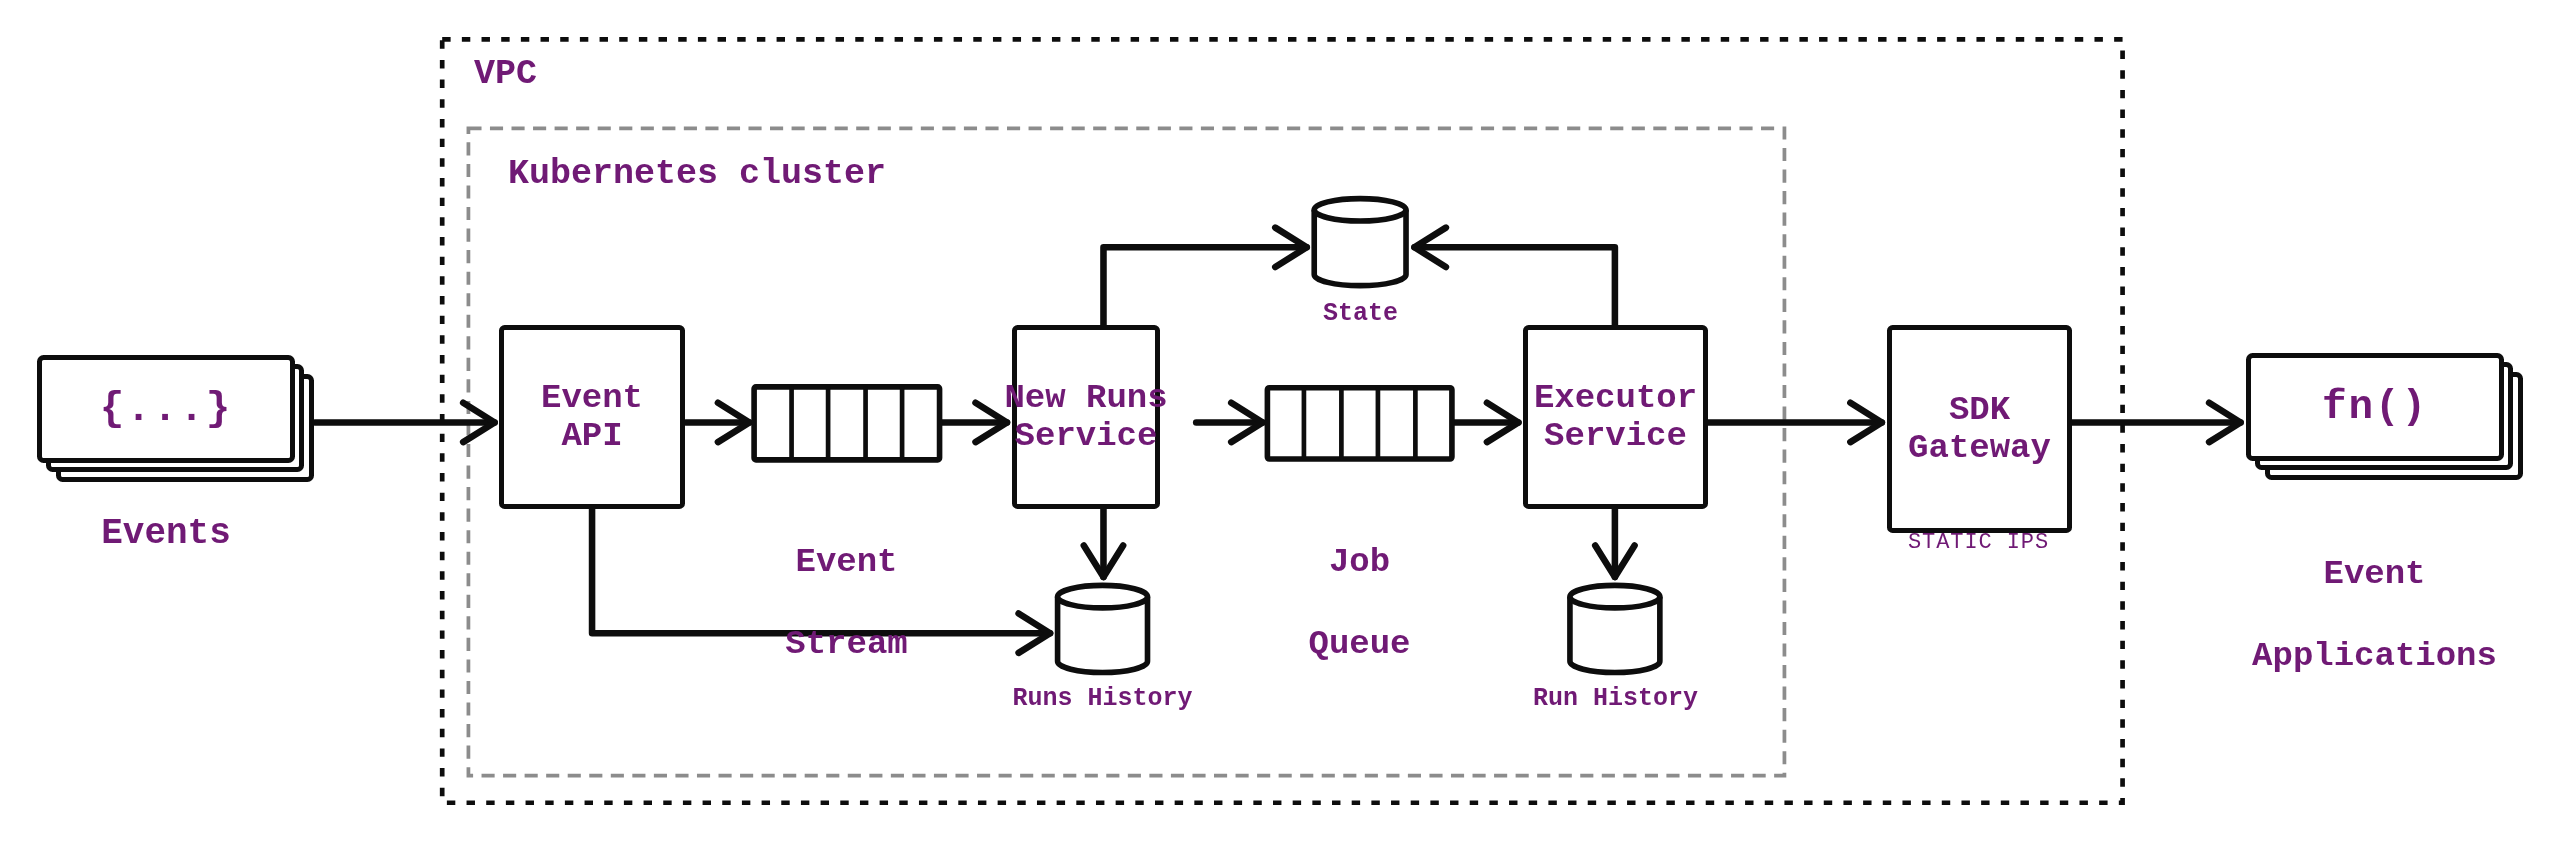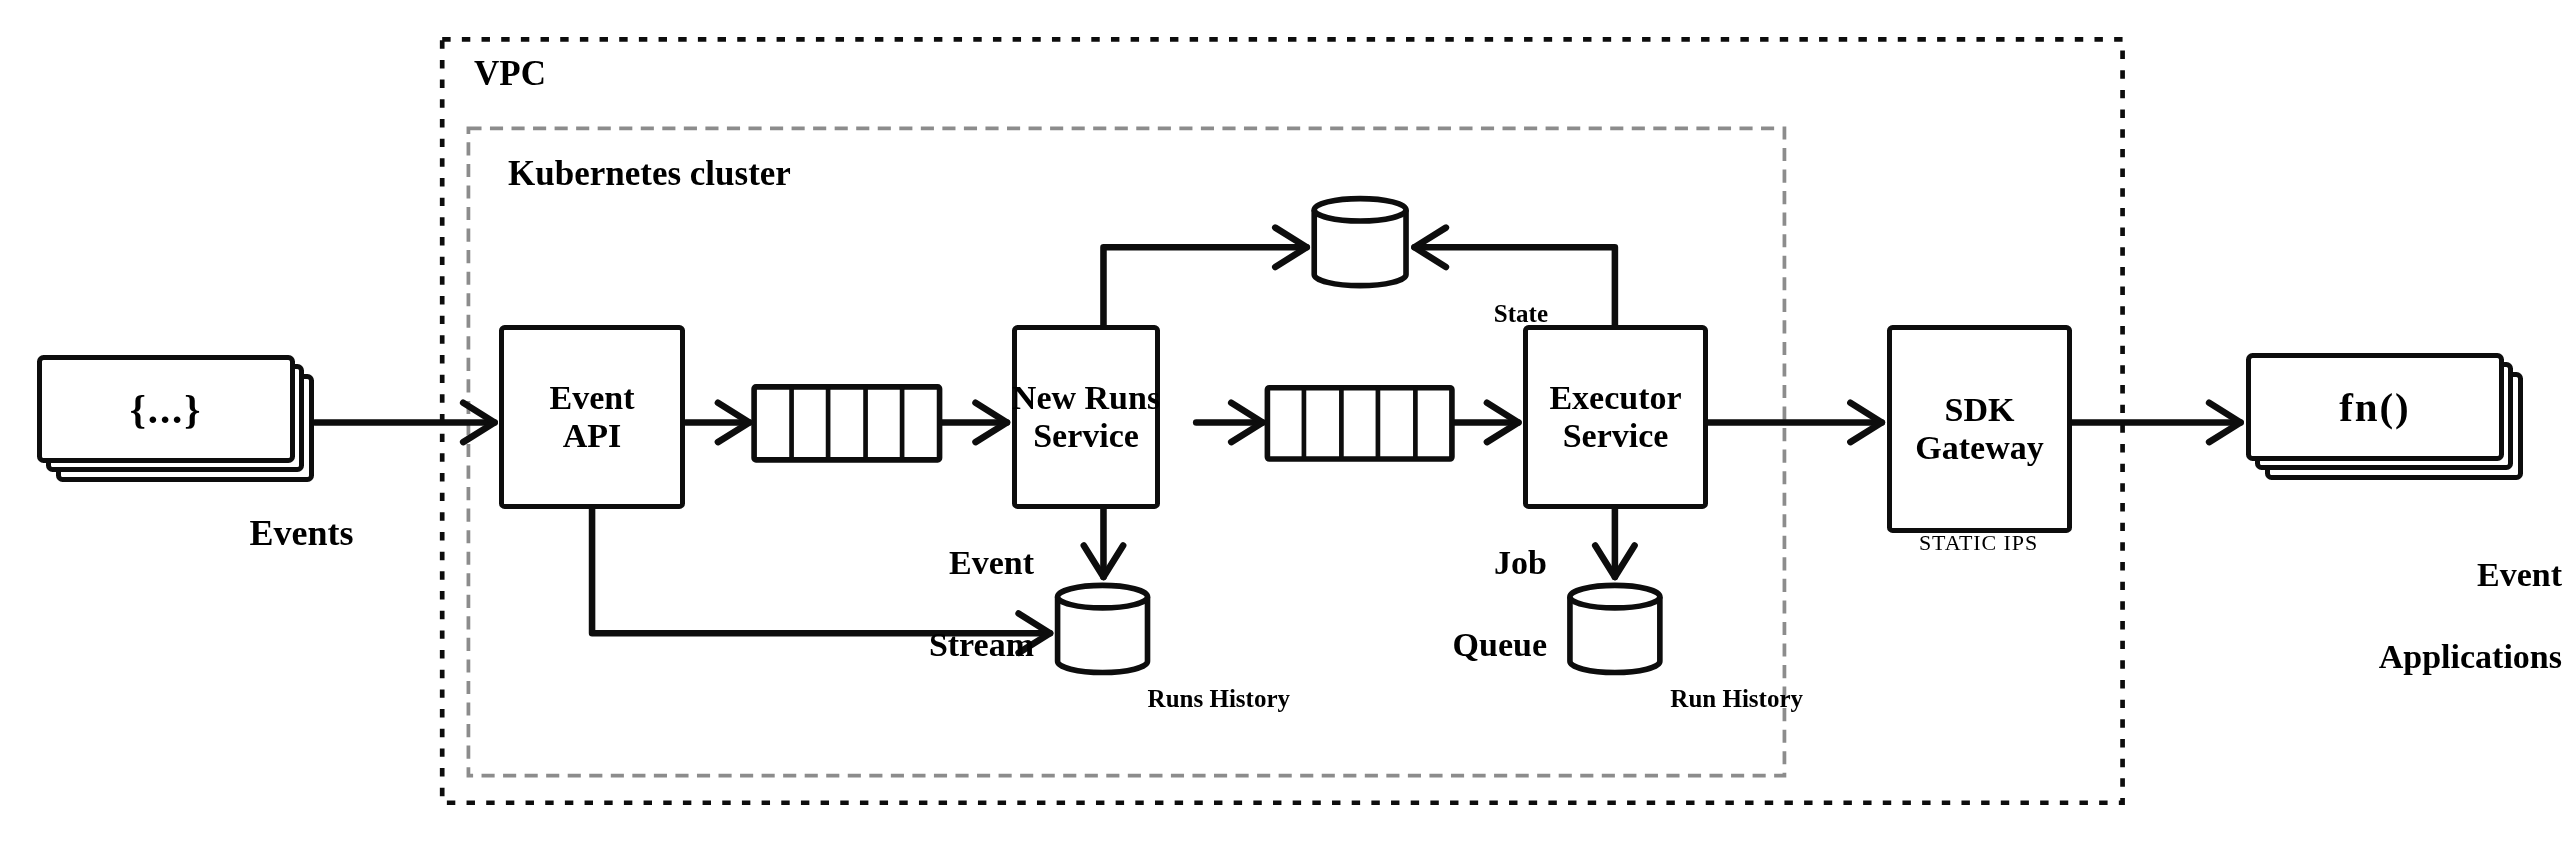--- a/index.html
+++ b/index.html
@@ -1,22 +1,22 @@
 <!DOCTYPE html>
 <html style="font-size:15px"><head>
 <meta charset="utf-8">
 <style>
   html, body { margin: 0; padding: 0; background: #ffffff; }
   .canvas {
     position: relative;
     width: 2576px;
     height: 843px;
     background: #ffffff;
-    font-family: Liberation Serif, serif;
-    color: #000000;
+    font-family: Liberation Mono, monospace;
+    color: #701a75;
     overflow: hidden;
   }
   .canvas svg { position: absolute; left: 0; top: 0; }
 
   
   .svc {
     position: absolute; box-sizing: border-box;
     background: #ffffff;
     border: 5.6px solid #0d0d0d;
     border-radius: 5.6px;
@@ -36,21 +36,21 @@
     border-radius: 6.6px;
   }
   .sheet.s2 { left: 19px; top: 19px; }
   .sheet.s1 { left: 9.4px; top: 9.4px; }
   .sheet.s0 { left: 0; top: 0;
     display: flex; align-items: center; justify-content: center; }
   .code { font-size: 41px; font-weight: bold; letter-spacing: 1.9px; }
 
   
   .lbl {
-    position: absolute; width: 375px; text-align: right;
+    position: absolute; width: 375px; text-align: center;
     font-weight: bold; white-space: pre-line;
   }
   .lbl-big   { font-size: 34px; line-height: 41px; }
   .lbl-small { font-size: 25px; line-height: 28px; }
   .lbl-plain {
     position: absolute; width: 375px; text-align: center;
     font-weight: normal; font-size: 22px; letter-spacing: 0.9px;
   }
   .container-label {
     position: absolute; font-weight: bold; font-size: 35px; white-space: nowrap;

